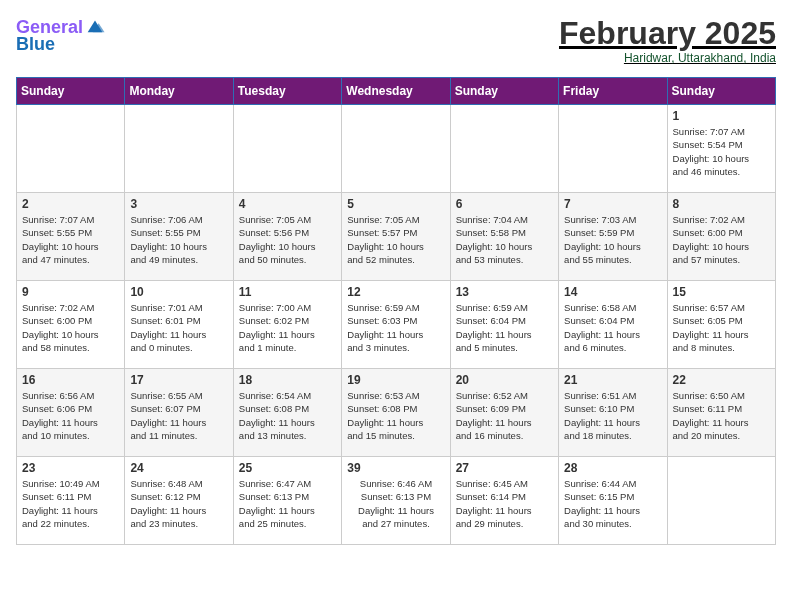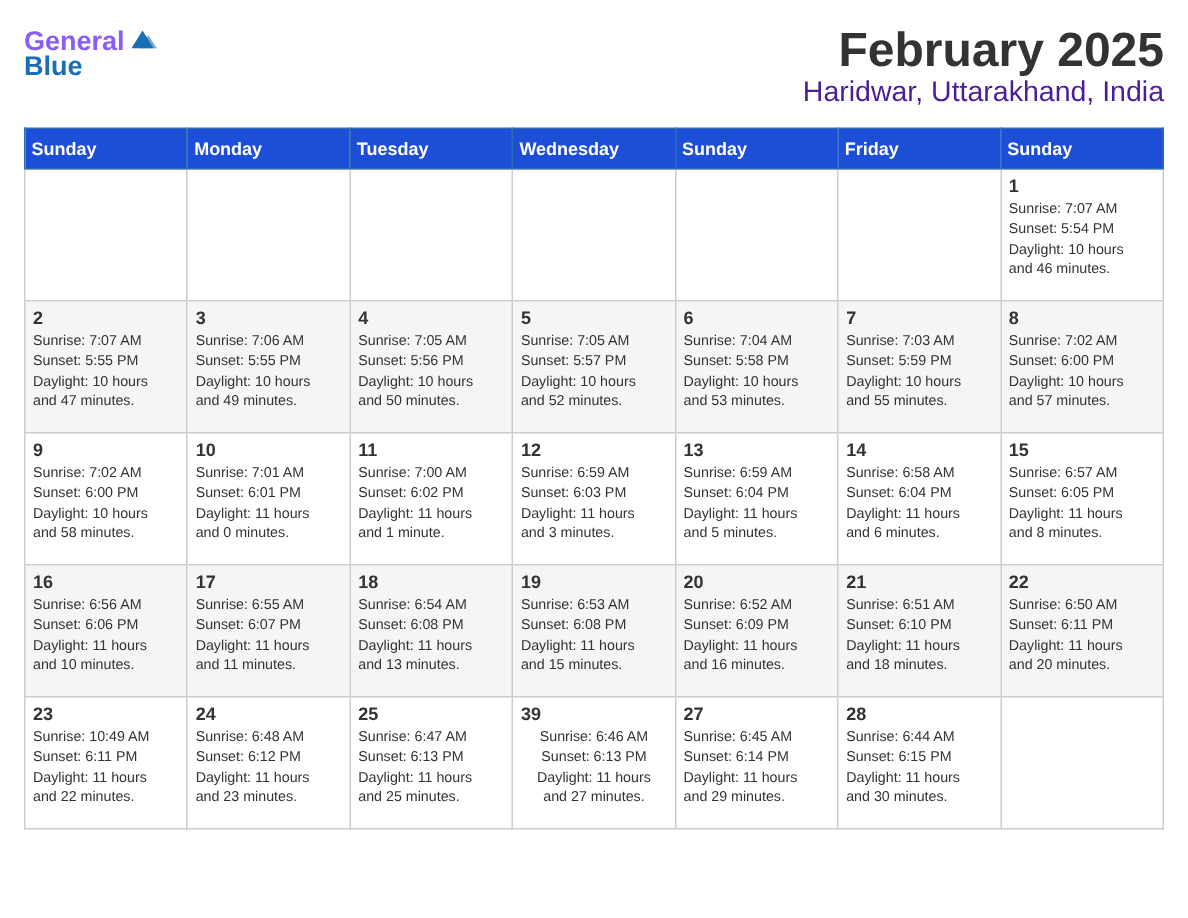--- a/index.html
+++ b/index.html
@@ -31,38 +31,39 @@
       font-weight: bold;
       color: #1a6eb5;
     }
     .logo-icon {
       width: 22px;
       height: 22px;
       margin-left: 1px;
     }
     .title-block {
       text-align: right;
+      text-decoration: underline;
     }
     .month-title {
       font-size: 32px;
       font-weight: bold;
       color: #333;
       line-height: 1.1;
     }
     .location-title {
-      font-size: 19px;
-      color: #4c1d95;
+      font-size: 12px;
+      color: #14532d;
     }
     table {
       width: 100%;
       border-collapse: collapse;
       table-layout: fixed;
     }
     thead tr th {
-      background-color: #1d4ed8;
+      background-color: #701a75;
       color: #fff;
       font-size: 12px;
       font-weight: bold;
       padding: 6px 4px;
       text-align: left;
       border: 1px solid #2e6db4;
     }
     tbody tr td {
       border: 1px solid #ccc;
       vertical-align: top;

